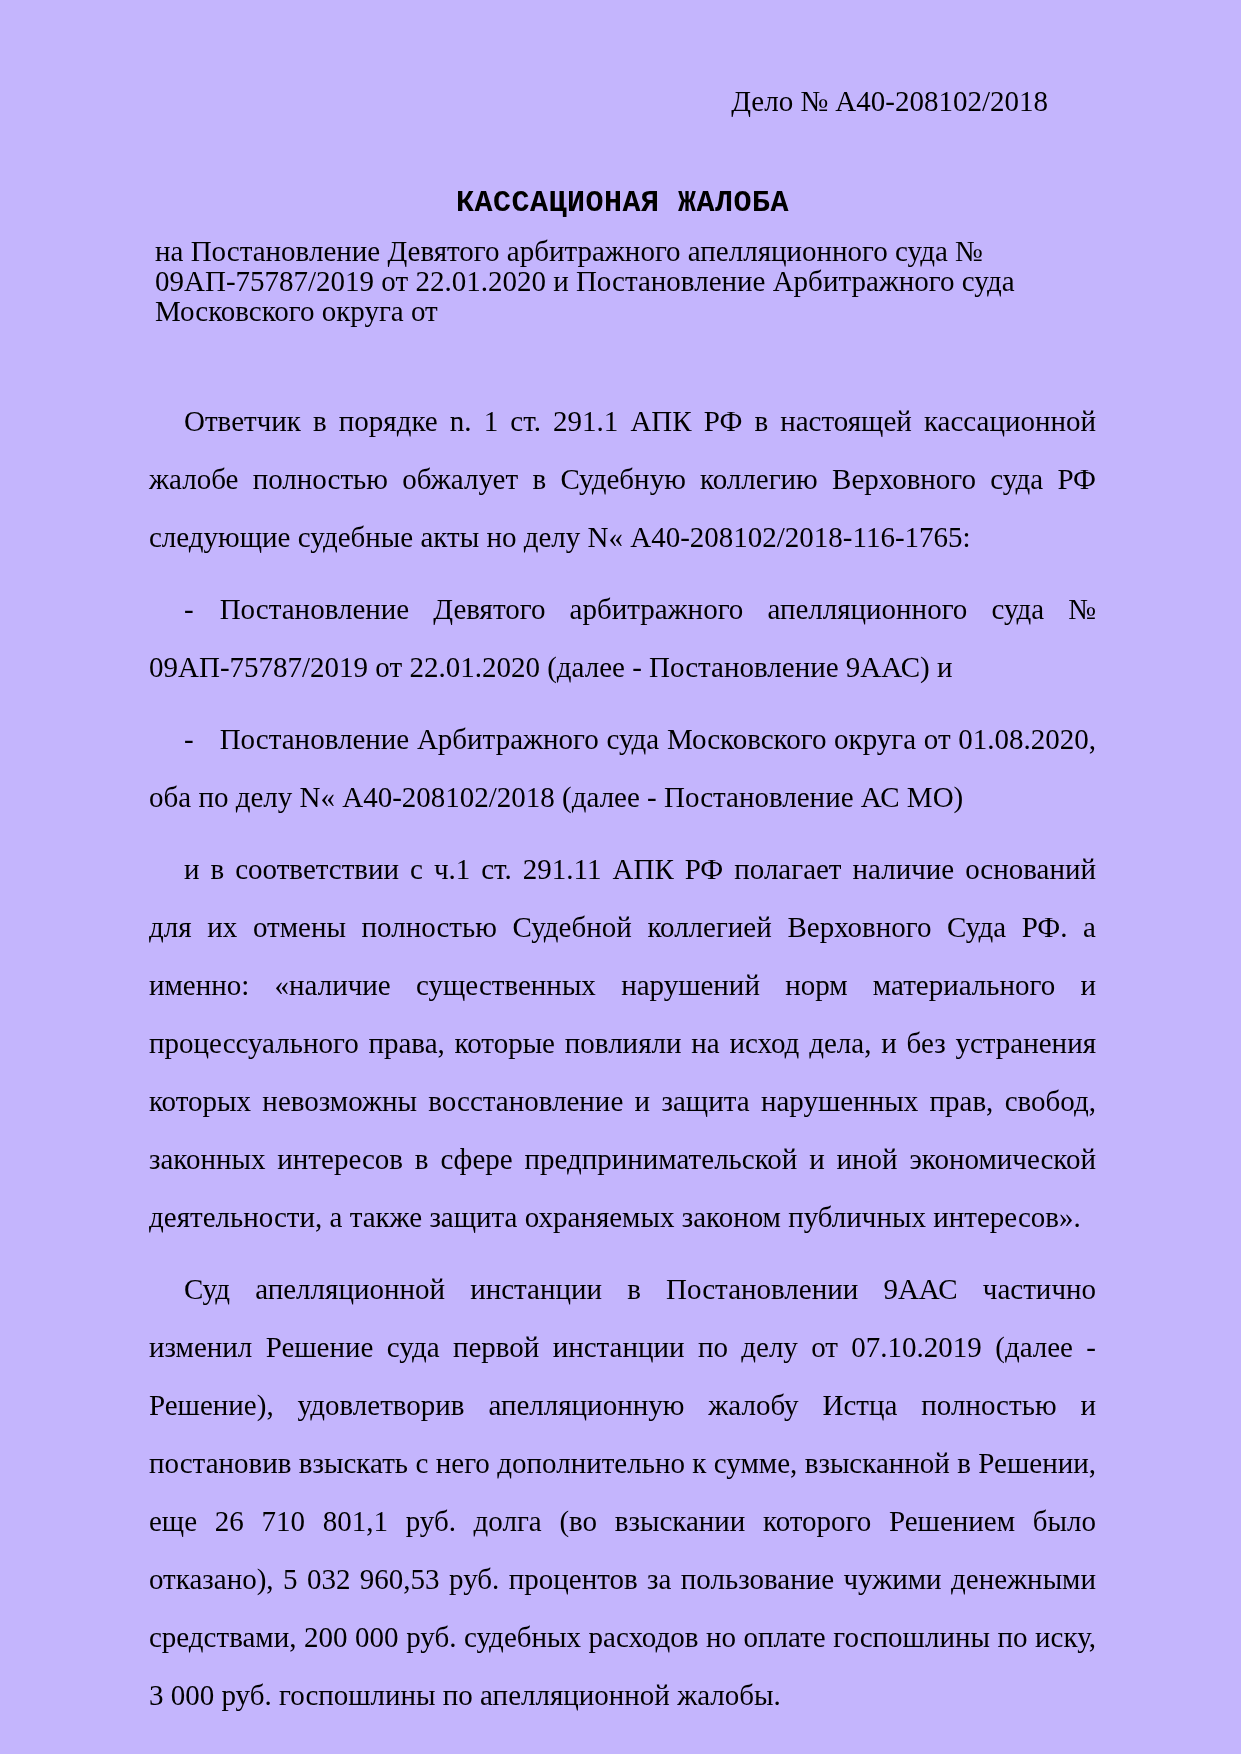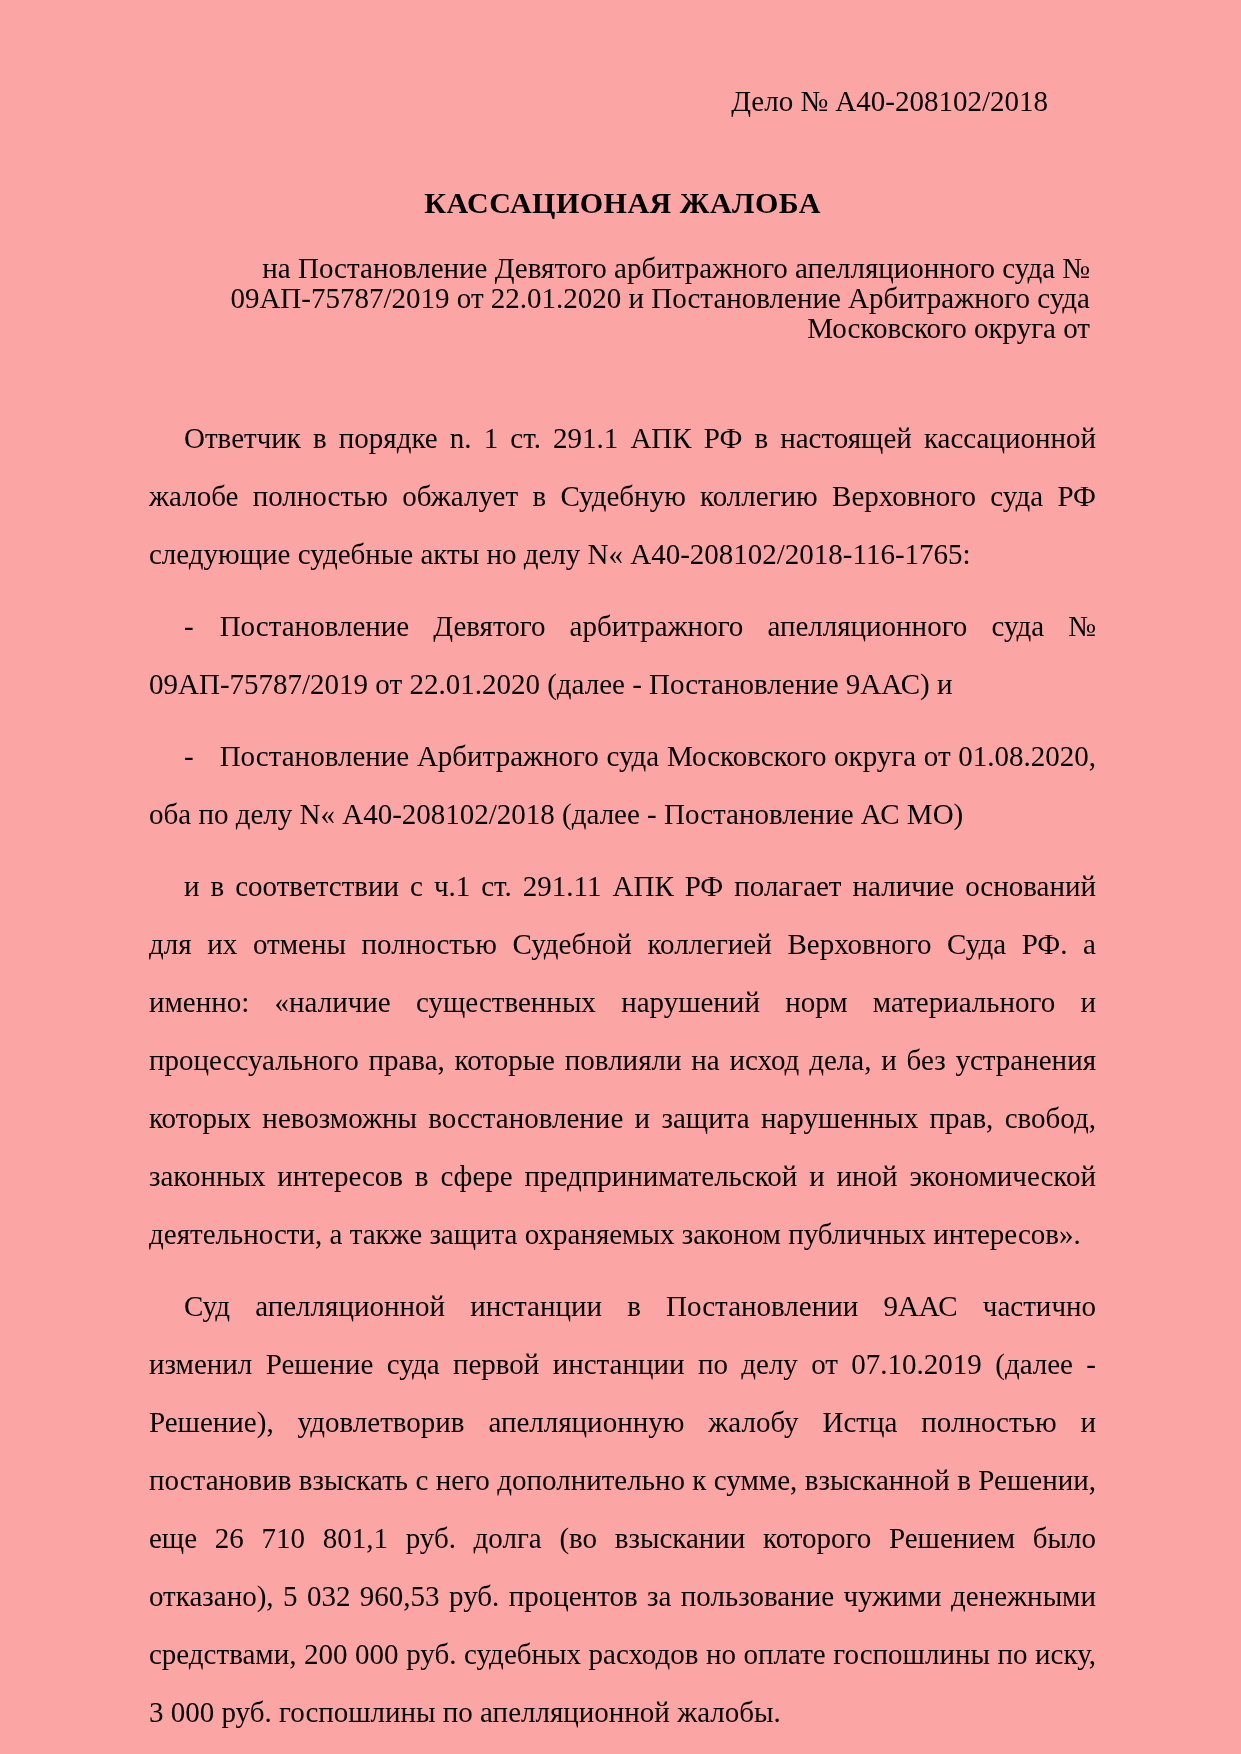--- a/index.html
+++ b/index.html
@@ -4,47 +4,48 @@
 <style>
   html, body {
     margin: 0;
     padding: 0;
     background: #ffffff;
   }
   .page {
     position: relative;
     width: 1241px;
     height: 1754px;
-    background: #fca5a5;
+    background: #c4b5fd;
     color: #000000;
     font-family: "Liberation Serif", serif;
     overflow: hidden;
     box-sizing: border-box;
     padding: 86px 131px 0 135px;
   }
   .case-label {
     text-align: right;
     padding-right: 62px;
     font-size: 29px;
     line-height: 30px;
     white-space: nowrap;
   }
   .doc-title {
     text-align: center;
     font-weight: bold;
     font-size: 30px;
     line-height: 30px;
     margin-top: 72px;
     letter-spacing: 0.5px;
+    font-family: Liberation Mono, monospace;
   }
   .doc-subtitle {
-    text-align: right;
+    text-align: left;
     font-size: 29px;
     line-height: 30px;
-    margin-top: 35px;
+    margin-top: 18px;
     padding: 0 20px;
   }
   .doc-date {
     text-align: center;
     font-size: 29px;
     line-height: 30px;
     margin-top: 15px;
   }
   .body-text {
     margin-top: 66px;

